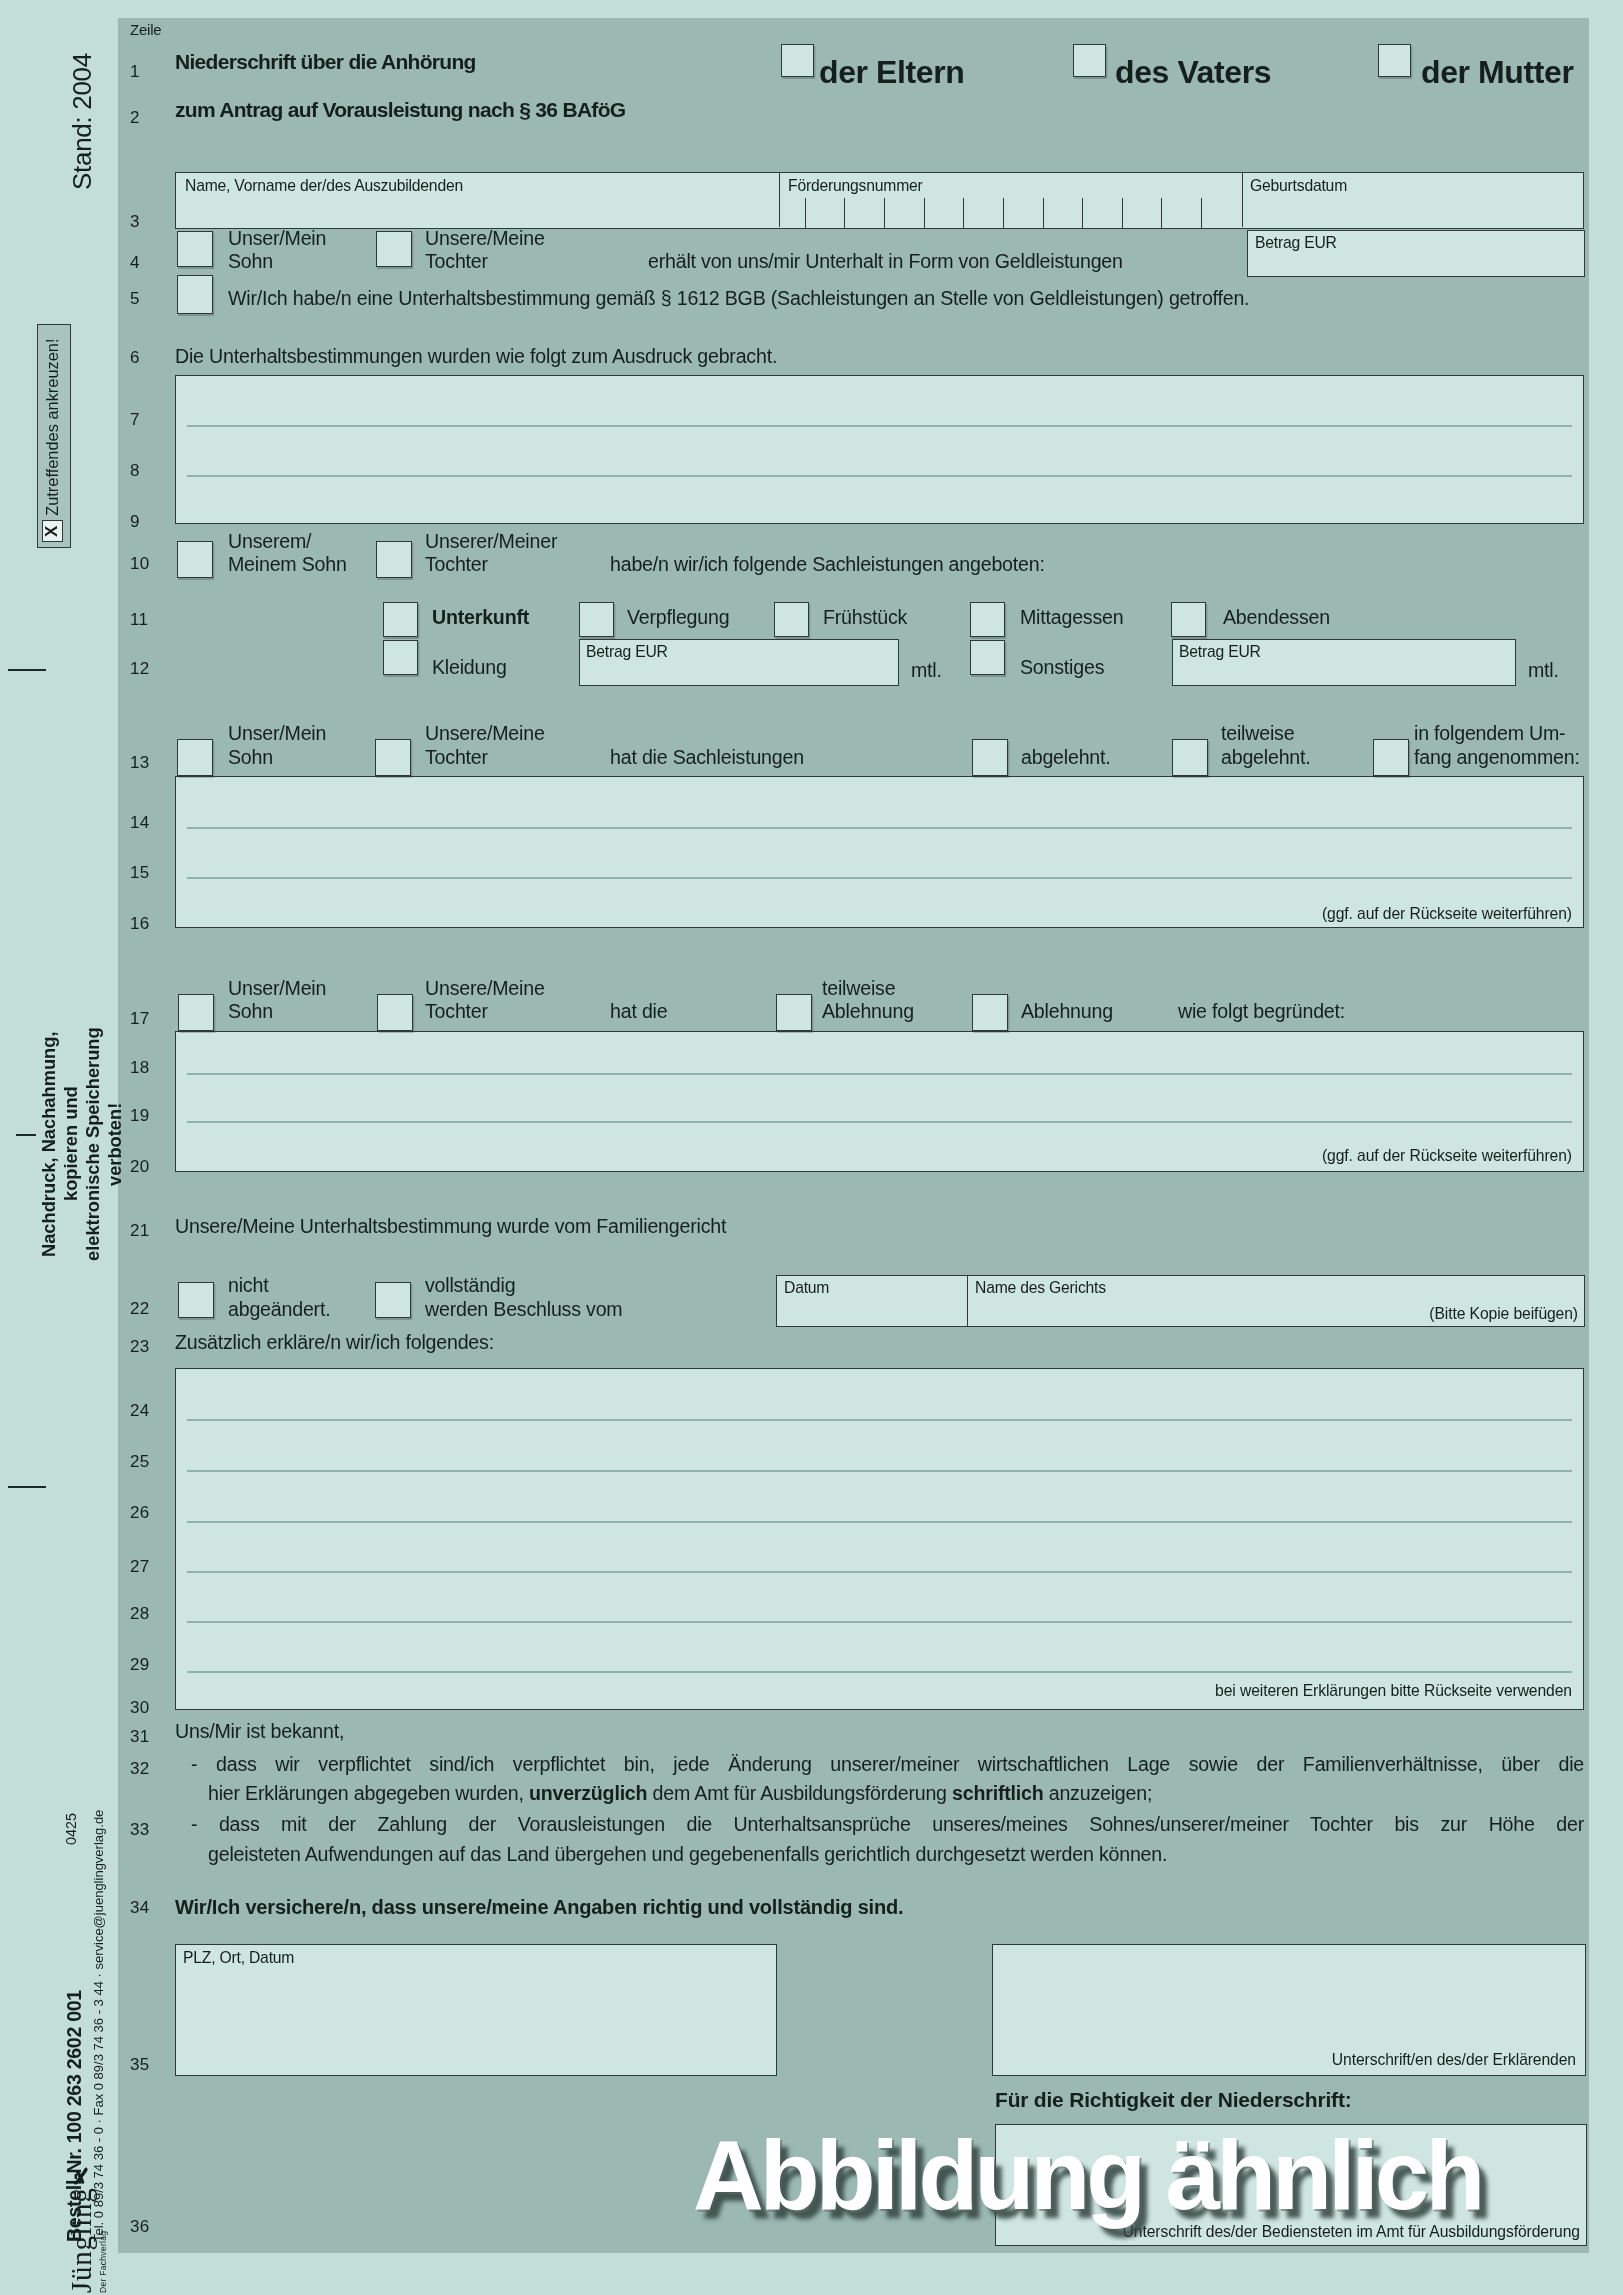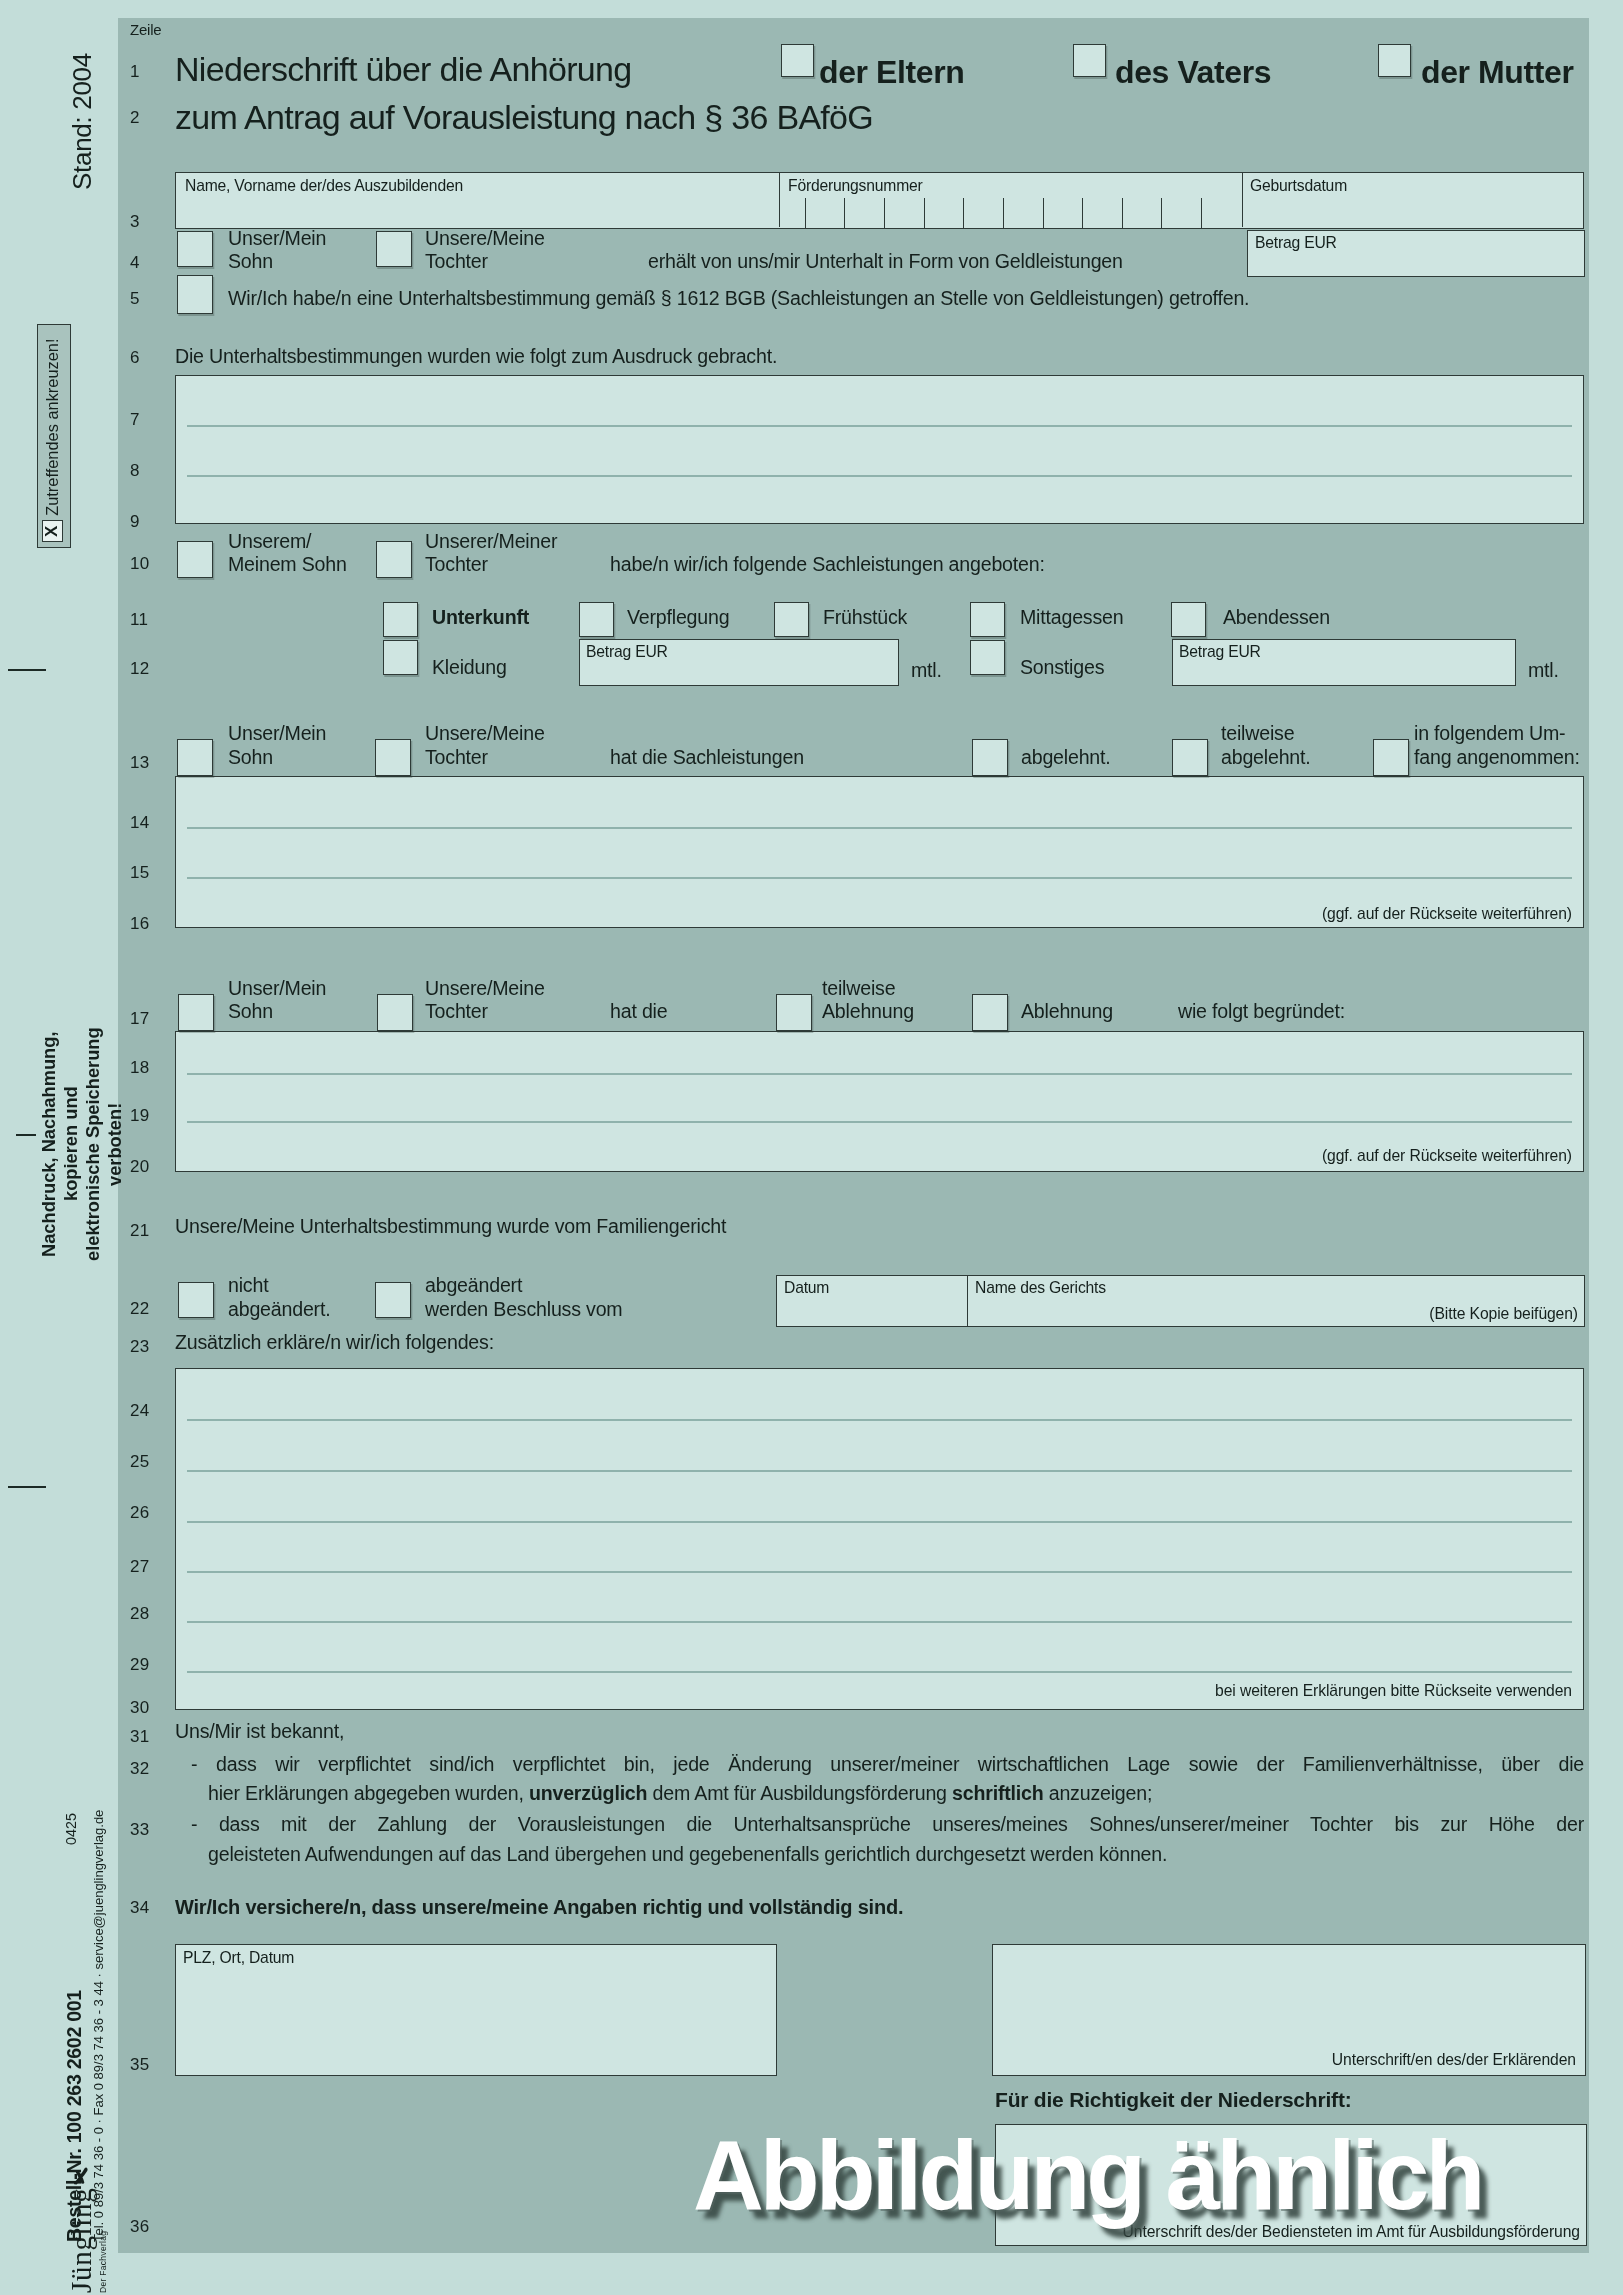--- a/index.html
+++ b/index.html
@@ -2,21 +2,21 @@
 <html style="font-size:10.5px"><head>
 <meta charset="utf-8">
 <style>
   html,body{margin:0;padding:0;background:#c3ddd9;}
   #page{position:relative;width:1623px;height:2295px;background:#c3ddd9;
         font-family:"Liberation Sans",sans-serif;color:#15201d;overflow:hidden;}
   #panel{position:absolute;left:118px;top:18.3px;width:1471px;height:2235px;background:#9bb8b3;}
   .t{position:absolute;font-size:19.6px;line-height:1.12;white-space:nowrap;letter-spacing:-0.2px;}
   .b{font-weight:bold;}
   .sl{font-size:15.7px;}
-  .title{font-size:34px;font-weight:normal;letter-spacing:-0.7px;}
+  .title{font-size:21px;font-weight:bold;letter-spacing:-0.7px;}
   .opt{font-size:32px;font-weight:bold;letter-spacing:-0.4px;}
   .box{position:absolute;background:#cfe5e1;border:1.3px solid #2e3a37;box-sizing:border-box;}
   .cb{position:absolute;background:#cfe5e1;border:1.3px solid #2e3a37;box-sizing:border-box;
       box-shadow:1.3px 2px 0 rgba(40,56,52,0.28);}
   .wline{position:absolute;left:187px;width:1385px;height:2px;background:#8fb2ac;}
   .tick{position:absolute;width:1.3px;top:198px;height:30px;background:#2e3a37;}
   .vdiv{position:absolute;width:1.3px;background:#2e3a37;}
   .rowno{position:absolute;left:130px;font-size:17px;letter-spacing:0.3px;}
   .note{position:absolute;font-size:15.7px;white-space:nowrap;letter-spacing:-0.1px;}
   .right{text-align:right;}
@@ -142,21 +142,21 @@
   <div class="note right" style="left:851px;top:1147px;width:721px;">(ggf. auf der Rückseite weiterführen)</div>
 
   <div class="t" style="left:175px;top:1216px;">Unsere/Meine Unterhaltsbestimmung wurde vom Familiengericht</div>
   <div class="box" style="left:776px;top:1275px;width:809px;height:52px;"></div>
   <div class="vdiv" style="left:967px;top:1276px;height:50px;"></div>
   <div class="t sl" style="left:784px;top:1279px;">Datum</div>
   <div class="t sl" style="left:975px;top:1279px;">Name des Gerichts</div>
   <div class="note right" style="left:982px;top:1305px;width:596px;">(Bitte Kopie beifügen)</div>
   <div class="t" style="left:228px;top:1275px;">nicht</div>
   <div class="t" style="left:228px;top:1299px;">abgeändert.</div>
-  <div class="t" style="left:425px;top:1275px;">abgeändert</div>
+  <div class="t" style="left:425px;top:1275px;">vollständig</div>
   <div class="t" style="left:425px;top:1299px;">werden Beschluss vom</div>
 
   <div class="t" style="left:175px;top:1332px;">Zusätzlich erkläre/n wir/ich folgendes:</div>
   <div class="box" style="left:175px;top:1368px;width:1409px;height:342px;"></div>
   <div class="note right" style="left:851px;top:1682px;width:721px;">bei weiteren Erklärungen bitte Rückseite verwenden</div>
 
   <div class="t" style="left:175px;top:1721px;">Uns/Mir ist bekannt,</div>
   <div class="jline" style="left:191px;top:1754px;width:1393px;">- dass wir verpflichtet sind/ich verpflichtet bin, jede Änderung unserer/meiner wirtschaftlichen Lage sowie der Familienverhältnisse, über die</div>
   <div class="t" style="left:208px;top:1783px;"><span>hier Erklärungen abgegeben wurden, </span><span class="b">unverzüglich</span><span> dem Amt für Ausbildungsförderung </span><span class="b">schriftlich</span><span> anzuzeigen;</span></div>
   <div class="jline" style="left:191px;top:1814px;width:1393px;">- dass mit der Zahlung der Vorausleistungen die Unterhaltsansprüche unseres/meines Sohnes/unserer/meiner Tochter bis zur Höhe der</div>

